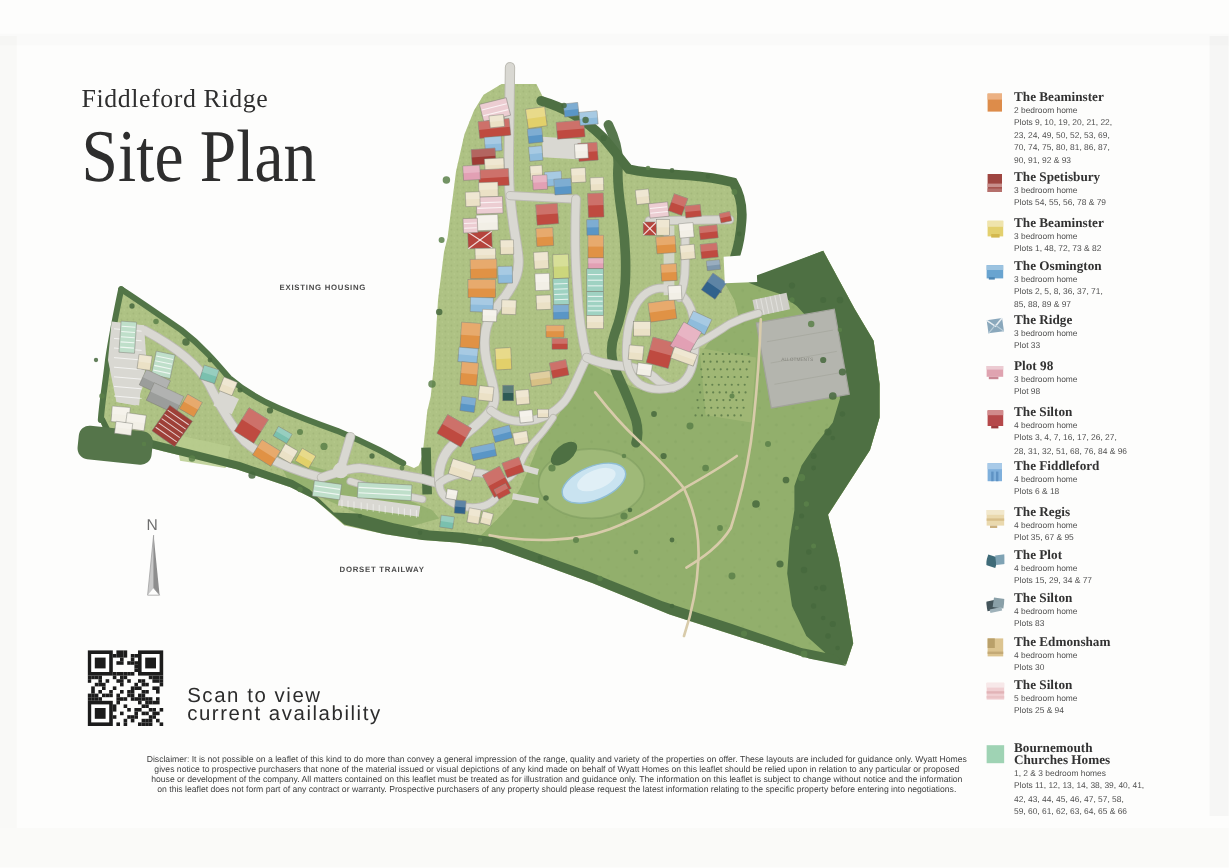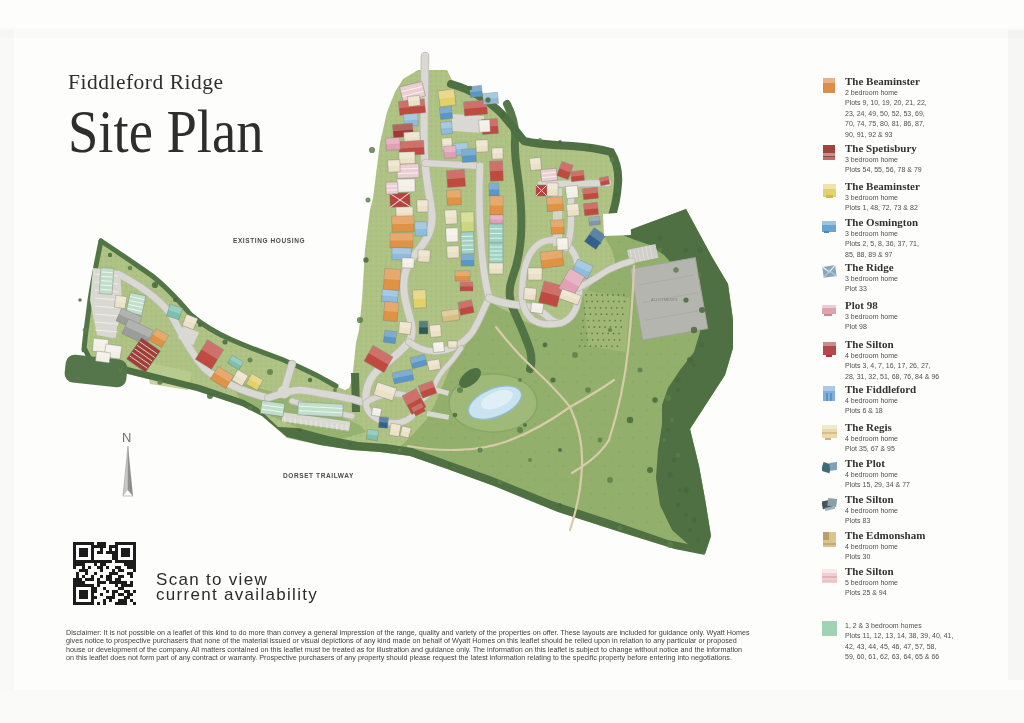--- a/index.html
+++ b/index.html
@@ -4,21 +4,21 @@
 <title>Fiddleford Ridge Site Plan</title>
 <style>
 * { margin:0; padding:0; box-sizing:border-box; }
 html,body { width:1024px; height:723px; background:#fdfdfc; overflow:hidden; position:relative;
   font-family:"Liberation Sans", sans-serif; }
 .abs { position:absolute; }
 .title1 { left:68px; top:70px; font-family:"Liberation Serif", serif; font-size:21.5px; color:#2e2e2e; letter-spacing:.5px; }
 .title2 { left:68px; top:96px; font-family:"Liberation Serif", serif; font-size:62px; color:#2e2e2e; letter-spacing:0; transform:scaleX(.88); transform-origin:0 0; }
 .maplabel { font-size:6.5px; font-weight:bold; color:#4b4b4b; letter-spacing:.6px; }
 .scan { left:156px; top:572px; font-size:17px; color:#2c2c2c; letter-spacing:1.3px; line-height:15px; }
-.disclaimer { left:66px; top:629px; width:760px; font-size:7.2px; color:#3e3e3e; line-height:8.3px; white-space:nowrap; }
+.disclaimer { left:84px; top:629px; width:760px; font-size:7.2px; color:#3e3e3e; line-height:8.3px; white-space:nowrap;text-align:center; }
 .lentry { position:absolute; left:822px; }
 .licon { position:absolute; left:0; top:1px; }
 .ltxt { position:absolute; left:23px; top:0; width:160px; }
 .lname { font-family:"Liberation Serif", serif; font-weight:bold; font-size:11px; color:#323232; line-height:10px; }
 .lsub { font-size:7px; color:#4f4f4f; line-height:10.5px; margin-top:1.5px; }
 .north { left:113px; top:428px; }
 </style>
 </head>
 <body>
 
@@ -1401,15 +1401,16 @@
       <div class="lname">The Silton</div>
       <div class="lsub">5 bedroom home<br>Plots 25 &amp; 94</div>
     </div>
 </div>
 
 <div class="lentry" style="top:619px">
 <div class="licon"><svg width="15" height="18" viewBox="0 0 15 18" xmlns="http://www.w3.org/2000/svg">
         <rect x="0" y="1" width="15" height="15" fill="#9fd3b4"></rect>
       </svg></div>
 <div class="ltxt">
+      <div class="lname">Bournemouth<br>Churches Homes</div>
       <div class="lsub">1, 2 &amp; 3 bedroom homes<br>Plots 11, 12, 13, 14, 38, 39, 40, 41,<br>42, 43, 44, 45, 46, 47, 57, 58,<br>59, 60, 61, 62, 63, 64, 65 &amp; 66</div>
     </div>
 </div>
 
 </body></html>

